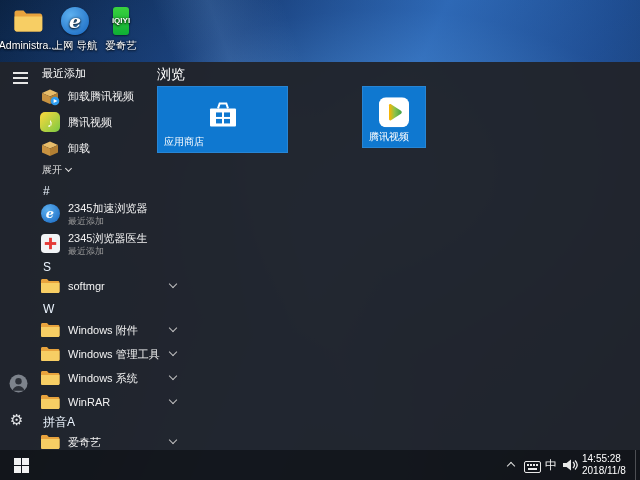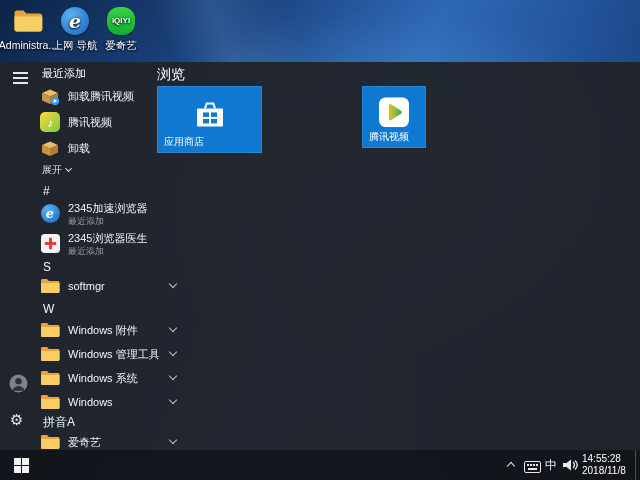--- a/index.html
+++ b/index.html
@@ -13,21 +13,21 @@
 
   
   .dicon{position:absolute;top:6px;display:flex;flex-direction:column;align-items:center;gap:3px;
     color:#fff;font-size:10.5px;line-height:12px;text-align:center;cursor:pointer;
     text-shadow:0 1px 2px rgba(0,0,0,.9),0 0 3px rgba(0,0,0,.6);}
   .dicon .ibox{width:30px;height:30px;display:flex;align-items:center;justify-content:center}
   .e-big{width:28px;height:28px;border-radius:50%;color:#fff;font-weight:bold;font-style:italic;
     font-size:19px;display:flex;align-items:center;justify-content:center;
     font-family:"DejaVu Serif",serif;
     background:radial-gradient(circle at 35% 30%,#5db0ef,#1565c0);box-shadow:0 1px 2px rgba(0,0,0,.5)}
-  .iqiyi-big{width:28px;height:28px;border-radius:12px;display:flex;align-items:center;justify-content:center;
+  .iqiyi-big{width:16px;height:28px;border-radius:3px;display:flex;align-items:center;justify-content:center;
     background:linear-gradient(#39d23f,#0fae34);color:#fff;font-weight:bold;font-size:8px;
     box-shadow:0 1px 2px rgba(0,0,0,.5)}
 
   
   .start{position:absolute;left:0;top:62px;width:640px;height:388px;background:rgba(33,36,43,0.97)}
   .burger{position:absolute;left:13px;top:10px;width:15px;cursor:pointer}
   .burger i{display:block;height:2px;background:#e6e6e6;margin-bottom:3px}
   .railbtn{position:absolute;left:9px;cursor:pointer}
   .gear{left:10px;top:350px;color:#e4e6e9;font-size:15px;line-height:16px}
 
@@ -51,21 +51,21 @@
   .e-sm{width:19px;height:19px;border-radius:50%;color:#fff;font-weight:bold;font-style:italic;
     font-size:13px;display:flex;align-items:center;justify-content:center;
     font-family:"DejaVu Serif",serif;background:radial-gradient(circle at 35% 30%,#5db0ef,#1565c0)}
 
   
   .tgroup{position:absolute;left:157px;top:4px;font-size:14px;color:#fff;cursor:pointer}
   .tile{position:absolute;top:24px;background:#0f78d0;cursor:pointer;
     box-shadow:inset 0 0 0 1px rgba(255,255,255,0.10)}
   .tile .ticon{position:absolute;left:50%;top:50%;transform:translate(-50%,-58%)}
   .tile .tlbl{position:absolute;left:7px;bottom:4px;font-size:10px;color:#fff;white-space:nowrap}
-  .tile.t-store{left:157px;width:105px;height:67px}
+  .tile.t-store{left:157px;width:131px;height:67px}
   .tile.t-tencent{left:362px;width:64px;height:62px}
 
   
   .taskbar{position:absolute;left:0;top:450px;width:640px;height:30px;background:rgba(19,21,25,0.97)}
   .startbtn{position:absolute;left:0;top:0;width:42px;height:30px;display:flex;align-items:center;
     justify-content:center;cursor:pointer}
   .tray-chev{position:absolute;left:508px;top:13px;width:6px;height:6px;border-left:1.4px solid #ddd;
     border-top:1.4px solid #ddd;transform:rotate(45deg);cursor:pointer}
   .tkb{position:absolute;left:524px;top:9px;cursor:pointer}
   .ime{position:absolute;left:545px;top:8px;font-size:12px;line-height:14px;color:#f0f0f0;cursor:pointer}
@@ -235,21 +235,21 @@
         <span class="rchev"></span>
       </div>
 
       <div class="row" style="top:328px">
         <span class="ric">
           <svg width="20" height="16" viewBox="0 0 20 16">
               <path d="M1 2.5C1 1.7 1.6 1 2.5 1H7l1.8 2H18c.8 0 1.5.7 1.5 1.5v9c0 .8-.7 1.5-1.5 1.5H2.5C1.6 15 1 14.3 1 13.5Z" fill="#e8a33d"></path>
               <path d="M1 5h18.5v8.5c0 .8-.7 1.5-1.5 1.5H2.5C1.6 15 1 14.3 1 13.5Z" fill="#f7ce64"></path>
             </svg>
         </span>
-        <span class="rlbl">Windows</span>
+        <span class="rlbl">WinRAR</span>
         <span class="rchev"></span>
       </div>
 
       <div class="letter" style="top:352px">拼音A</div>
 
       <div class="row" style="top:368px">
         <span class="ric">
           <svg width="20" height="16" viewBox="0 0 20 16">
               <path d="M1 2.5C1 1.7 1.6 1 2.5 1H7l1.8 2H18c.8 0 1.5.7 1.5 1.5v9c0 .8-.7 1.5-1.5 1.5H2.5C1.6 15 1 14.3 1 13.5Z" fill="#e8a33d"></path>
               <path d="M1 5h18.5v8.5c0 .8-.7 1.5-1.5 1.5H2.5C1.6 15 1 14.3 1 13.5Z" fill="#f7ce64"></path>

